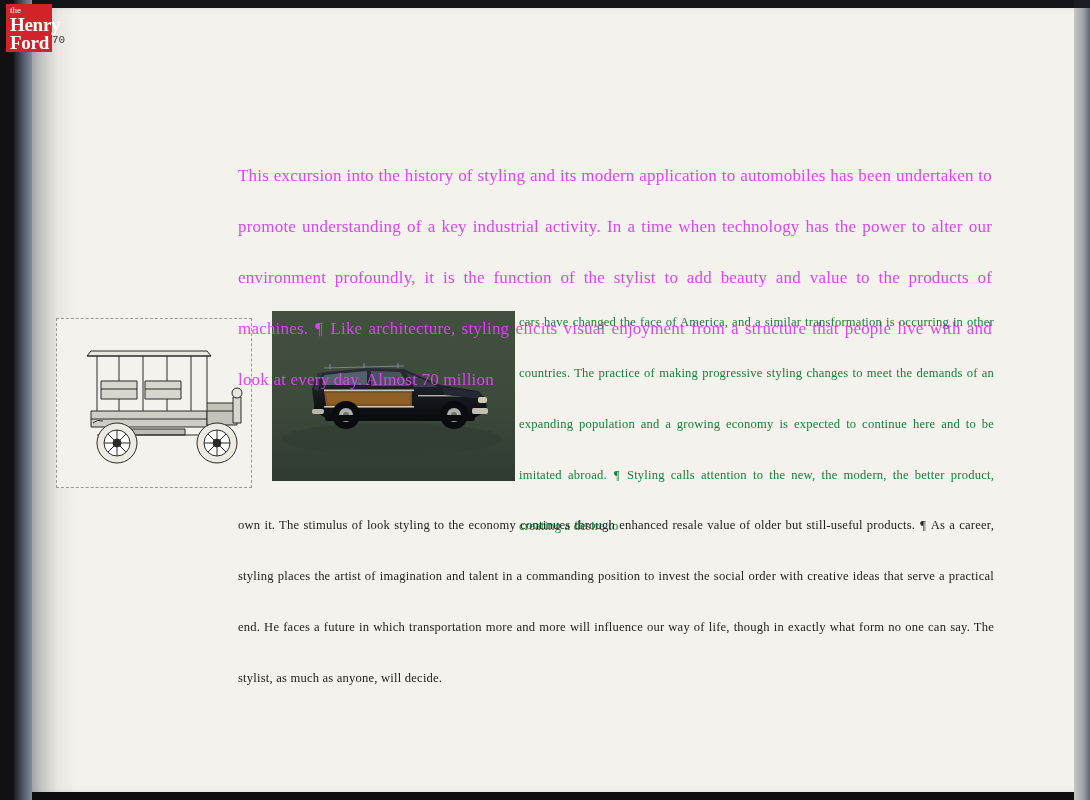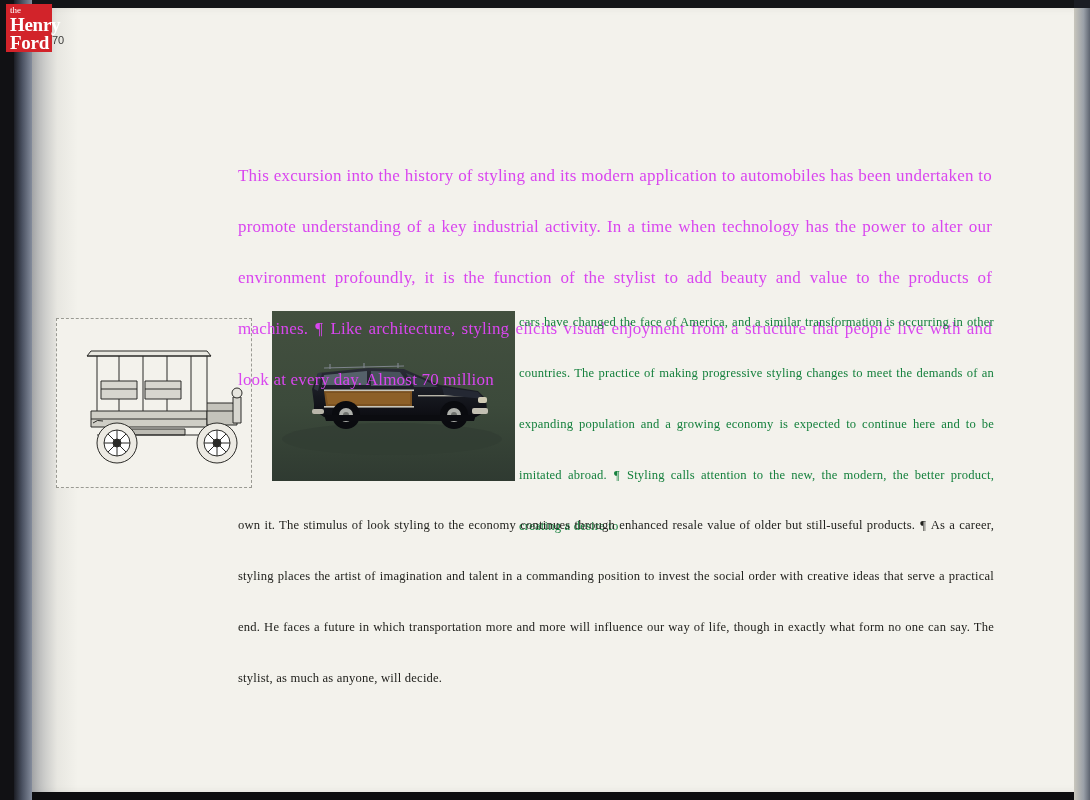--- a/index.html
+++ b/index.html
@@ -118,21 +118,21 @@
   }
   .logo .l2 { margin-top: 0px; }
   .logo .l3 { margin-top: -1px; }
 
   .folio {
     position: absolute;
     left: 52px;
     top: 34px;
     font-size: 11px;
     color: #3c3c3a;
-    font-family: Liberation Sans, sans-serif;
+    font-family: Liberation Mono, monospace;
     z-index: 21;
   }
 
   
   .text-col {
     position: absolute;
     left: 238px;
     top: 150px;
     width: 754px;
     font-size: 17px;

